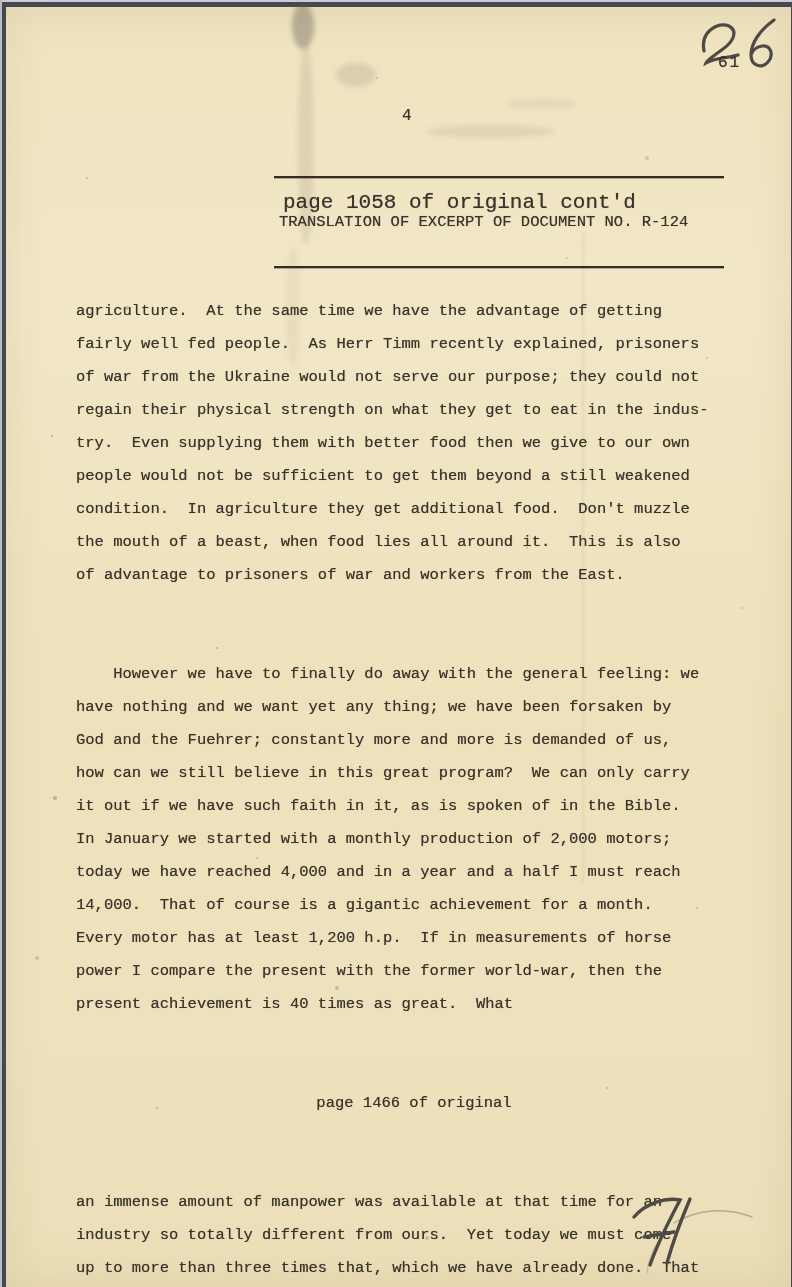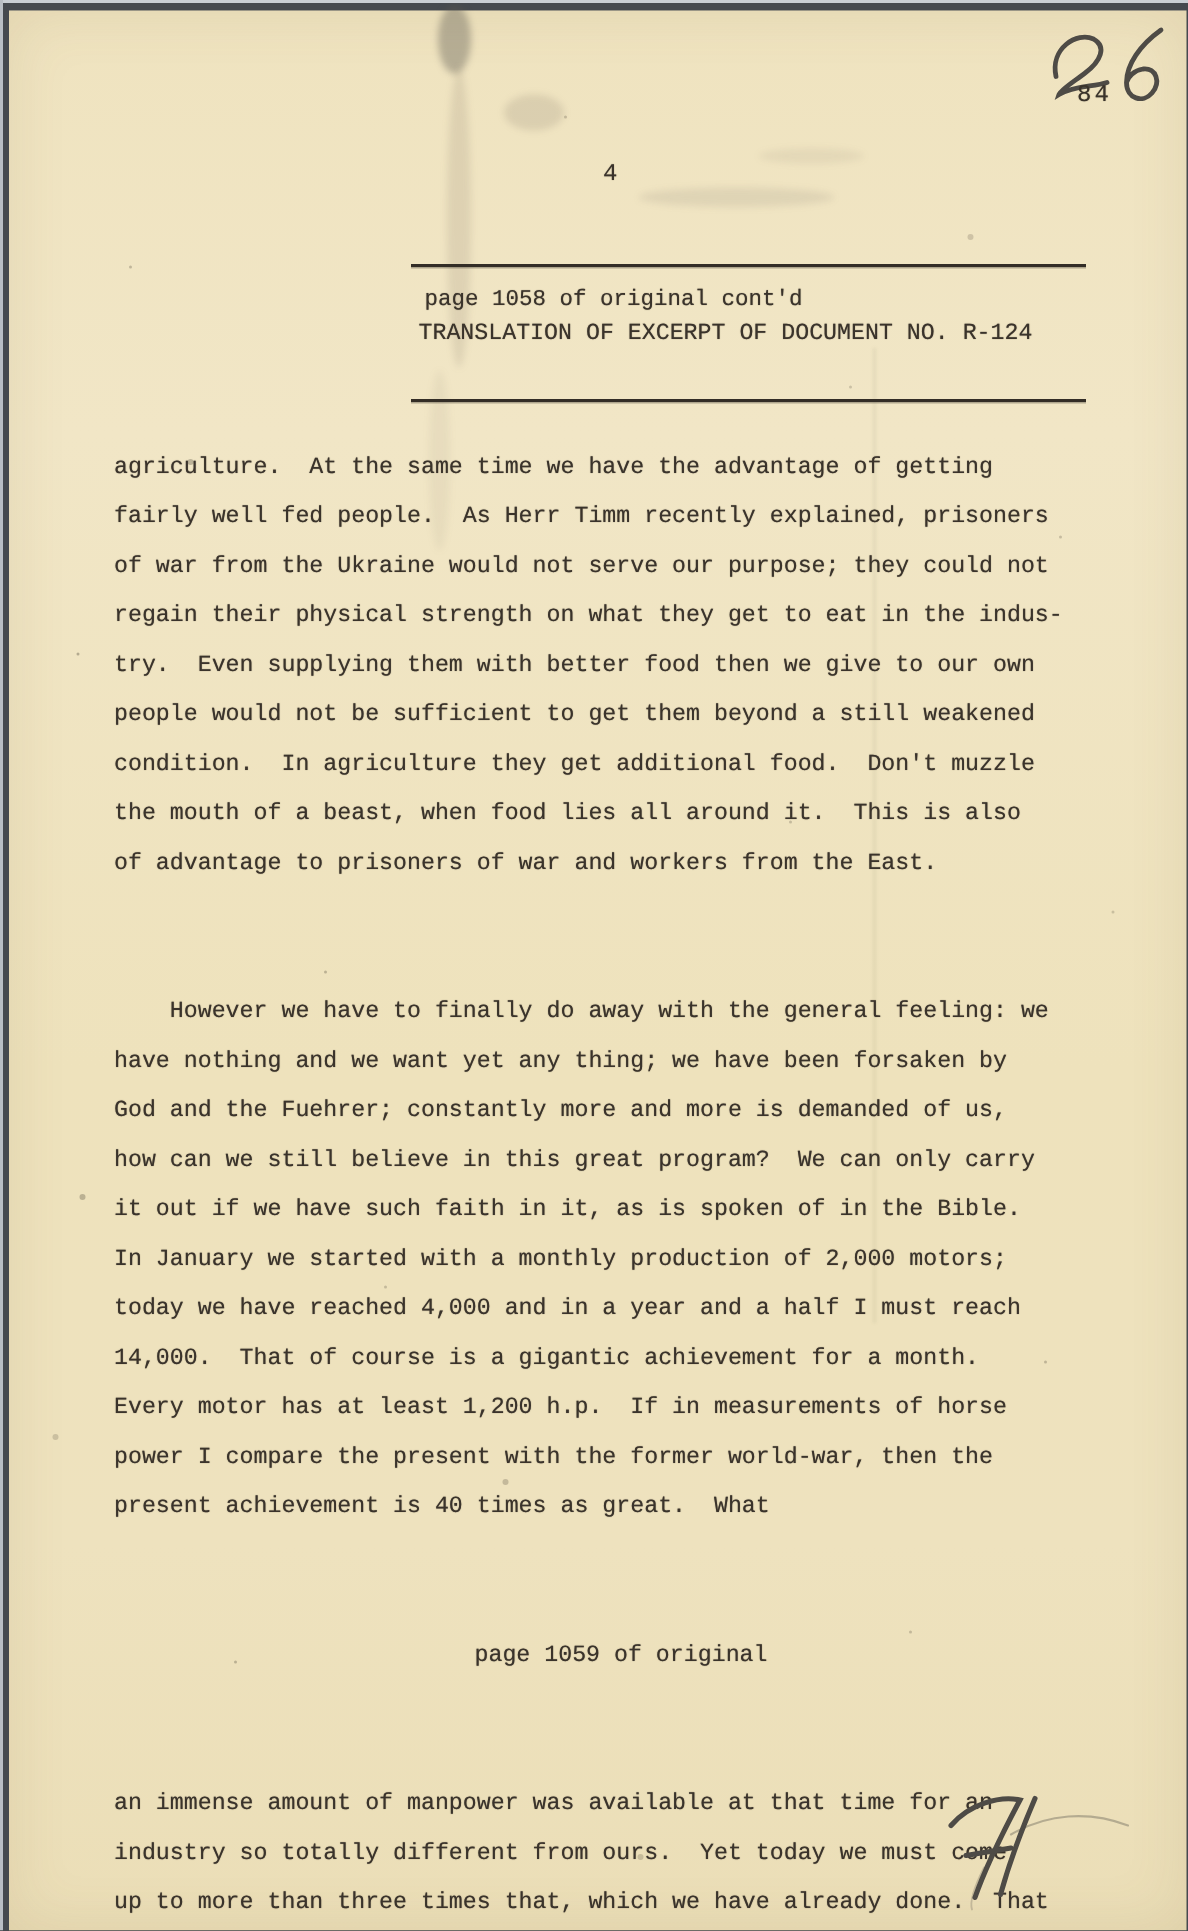--- a/index.html
+++ b/index.html
@@ -18,21 +18,21 @@
   .typed{color:#3a332b;text-shadow:0 0 .7px rgba(58,50,40,.65);}
 
   .page-number-center{position:absolute;left:396px;top:100px;font-size:16px;}
   .sheet-number{position:absolute;left:712px;top:47px;font-size:16px;letter-spacing:2px;}
 
   .title-block{position:absolute;left:268px;top:136px;width:450px;font-size:15.5px;line-height:16.5px;white-space:pre;}
   .title-rule{height:2px;background:#332d26;box-shadow:0 1px 0 rgba(51,45,38,.35);margin-bottom:3px;}
   .title-rule.bottom{margin-top:2px;margin-bottom:0;}
   .title-line{padding-left:5px;}
 
-  .continuation-note{position:absolute;left:277px;top:184px;font-size:15px;}
+  .continuation-note{position:absolute;left:277px;top:184px;font-size:21px;}
 
   .body-text{
     position:absolute;left:70px;top:222px;width:676px;
     font-size:15.5px;line-height:33px;white-space:pre;
   }
   .body-text .tline{height:33px;}
   .page-heading{white-space:normal;text-align:center;height:33px;}
 
   .hand-mark{position:absolute;}
   .hand-mark svg{display:block;}
@@ -74,36 +74,36 @@
   <div class="crease"></div>
   <div class="specks"></div>
 
   <div class="hand-mark" style="left:690px;top:8px;width:88px;height:60px;" aria-label="26">
     <svg width="88" height="60" viewBox="0 0 88 60" fill="none" stroke="#4e4b46" stroke-width="3.2" stroke-linecap="round">
       <path d="M8,36 C4,17 22,6 33,11 C42,16 38,26 27,34 C19,40 11,45 10,48 C20,42 33,43 42,40"></path>
       <path d="M78,5 C64,15 55,28 55,40 C55,51 66,54 72,47 C78,40 75,30 66,31 C60,32 56,36 55,40"></path>
     </svg>
   </div>
 
-  <div class="sheet-number typed">84</div>
+  <div class="sheet-number typed">61</div>
 
   <div class="page-number-center typed">4</div>
 
   <div class="title-block typed">
     <div class="title-rule"></div>
     <div class="title-line">TRANSLATION OF EXCERPT OF DOCUMENT NO. R-124</div>
     <div class="title-rule bottom"></div>
   </div>
 
   <div class="continuation-note typed">page 1058 of original cont'd</div>
 
   <div class="body-text typed">
     <div><div class="tline">agriculture.  At the same time we have the advantage of getting</div><div class="tline">fairly well fed people.  As Herr Timm recently explained, prisoners</div><div class="tline">of war from the Ukraine would not serve our purpose; they could not</div><div class="tline">regain their physical strength on what they get to eat in the indus-</div><div class="tline">try.  Even supplying them with better food then we give to our own</div><div class="tline">people would not be sufficient to get them beyond a still weakened</div><div class="tline">condition.  In agriculture they get additional food.  Don't muzzle</div><div class="tline">the mouth of a beast, when food lies all around it.  This is also</div><div class="tline">of advantage to prisoners of war and workers from the East.</div></div>
     <div><div class="tline">    However we have to finally do away with the general feeling: we</div><div class="tline">have nothing and we want yet any thing; we have been forsaken by</div><div class="tline">God and the Fuehrer; constantly more and more is demanded of us,</div><div class="tline">how can we still believe in this great program?  We can only carry</div><div class="tline">it out if we have such faith in it, as is spoken of in the Bible.</div><div class="tline">In January we started with a monthly production of 2,000 motors;</div><div class="tline">today we have reached 4,000 and in a year and a half I must reach</div><div class="tline">14,000.  That of course is a gigantic achievement for a month.</div><div class="tline">Every motor has at least 1,200 h.p.  If in measurements of horse</div><div class="tline">power I compare the present with the former world-war, then the</div><div class="tline">present achievement is 40 times as great.  What</div></div>
-    <div class="tline page-heading">page 1059 of original</div>
+    <div class="tline page-heading">page 1466 of original</div>
     <div><div class="tline">an immense amount of manpower was available at that time for an</div><div class="tline">industry so totally different from ours.  Yet today we must come</div><div class="tline">up to more than three times that, which we have already done.  That</div><div class="tline">means, that in airplanes motors alone we have to achieve 135 to 140</div></div>
   </div>
 
   <div class="hand-mark" style="left:620px;top:1180px;width:130px;height:92px;" aria-label="71">
     <svg width="130" height="92" viewBox="0 0 130 92" fill="none" stroke="#4e4b46" stroke-width="3.4" stroke-linecap="round">
       <path d="M8,30 C20,16 40,10 54,13 C45,30 32,55 24,78"></path>
       <path d="M18,50 L48,45"></path>
       <path d="M64,12 C55,33 46,58 41,76"></path>
       <path d="M48,36 C72,22 100,20 126,30" stroke-width="1.4" opacity="0.35"></path>
       <path d="M30,58 C24,70 20,80 22,86" stroke-width="1.2" opacity="0.25"></path>

